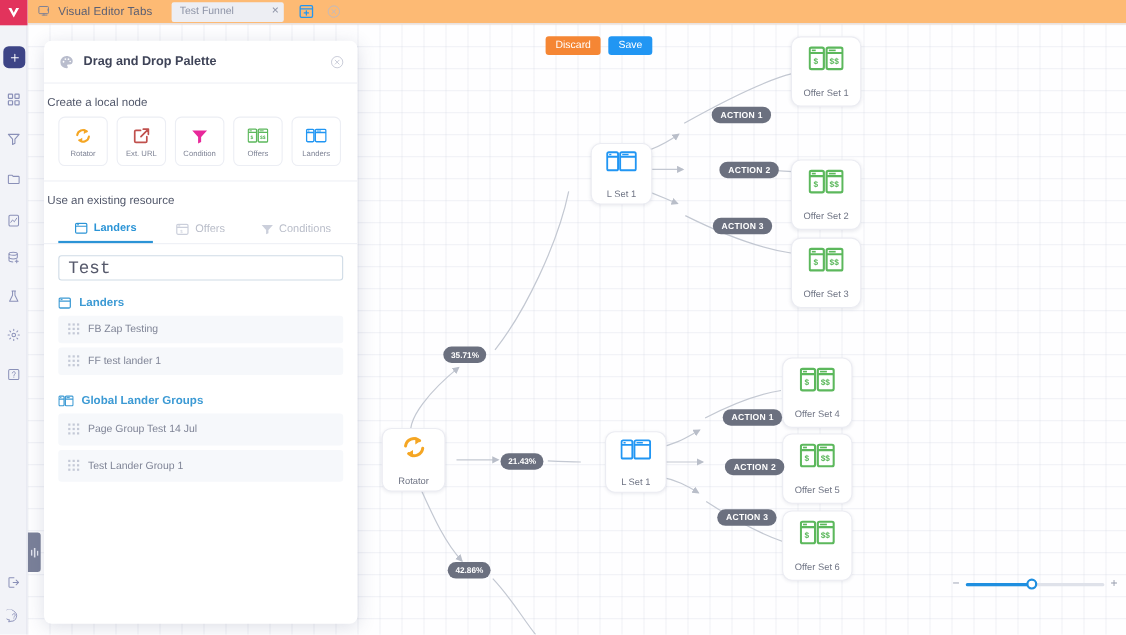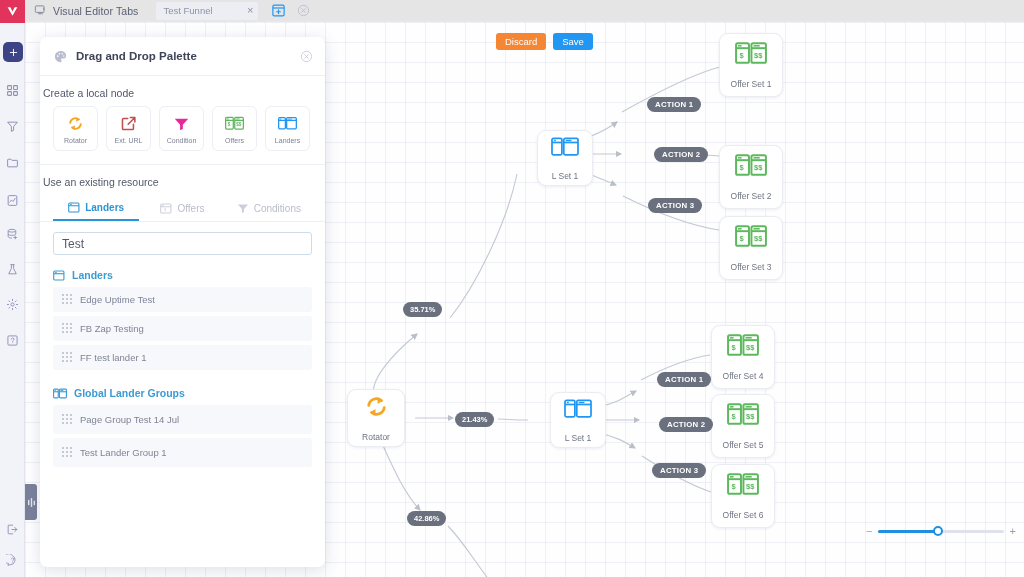--- a/index.html
+++ b/index.html
@@ -27,21 +27,21 @@
     cursor: pointer;
   }
   .rail-btn.plus {
     background: #3d4486; border-radius: 5px; left: 3px; width: 20px; height: 20px;
   }
   .rail-btn svg { display: block; }
 
   
   #tabbar {
     position: absolute; left: 25px; top: 0; right: 0; height: 22px;
-    background: #e5e5e5; border-bottom: 1px solid #e6e7ee;
+    background: #fdba74; border-bottom: 1px solid #e6e7ee;
     display: flex; align-items: center; padding-left: 8px; gap: 6px;
     z-index: 35;
   }
   .tb-icon { width: 14px; height: 14px; display: flex; align-items: center; justify-content: center; }
   .tb-title {
     font-size: 10.5px; color: #5a5f73; letter-spacing: .1px; white-space: nowrap;
   }
   .tb-tab {
     margin-left: 12px; height: 18px; min-width: 102px;
     background: #edeef3; border-radius: 2px;
@@ -158,22 +158,22 @@
   .res-tab {
     flex: 1; height: 26px; display: flex; align-items: center; justify-content: center;
     gap: 5px; font-size: 10px; cursor: pointer; color: #b9bdc9;
   }
   .res-tab.active { color: #2b94d6; border-bottom: 2px solid #2b94d6; font-weight: bold; }
   .res-tab .rt-ico { display:flex; align-items:center; justify-content:center; }
 
   .search-wrap { padding: 10px 13px 8px; }
   #search-input {
     width: 100%; height: 23px; border: 1px solid #cfdbe6; border-radius: 3px;
-    padding: 0 8px; font-size: 12px; color: #56596b; outline: none;
-    font-family: Liberation Sans, sans-serif; background: #fff;
+    padding: 0 8px; font-size: 16px; color: #56596b; outline: none;
+    font-family: Liberation Mono, monospace; background: #fff;
   }
 
   .grp-head {
     display: flex; align-items: center; gap: 7px;
     padding: 6px 13px 6px; font-size: 10.5px; color: #3c9ad4; font-weight: bold;
   }
   .grp-head .gh-ico { display:flex; align-items:center; justify-content:center; }
 
   .res-item {
     margin: 0 13px 4px; height: 25px; background: #f6f8fb; border-radius: 3px;
@@ -486,21 +486,21 @@
     </div>
 
     <div class="pill" style="left:622px; top:75px;">ACTION 1</div>
     <div class="pill" style="left:629px; top:125px;">ACTION 2</div>
     <div class="pill" style="left:623px; top:176px;">ACTION 3</div>
 
     <div class="pill" style="left:632px; top:350px;">ACTION 1</div>
     <div class="pill" style="left:634px; top:395px;">ACTION 2</div>
     <div class="pill" style="left:627px; top:441px;">ACTION 3</div>
 
-    <div class="pct" style="left:378px; top:280px;">35.71%</div>
+    <div class="pct" style="left:378px; top:293px;">35.71%</div>
     <div class="pct" style="left:430px; top:390px;">21.43%</div>
     <div class="pct" style="left:382px; top:489px;">42.86%</div>
 
     <div id="canvas-handle">
       <svg width="7" height="9" viewBox="0 0 8 10">
         <rect x="0" y="2" width="1.6" height="6" fill="#e3e5ef"></rect>
         <rect x="3.2" y="0" width="1.6" height="10" fill="#e3e5ef"></rect>
         <rect x="6.4" y="3" width="1.6" height="5" fill="#e3e5ef"></rect>
       </svg>
     </div>
@@ -659,34 +659,20 @@
             <i></i>
             <i></i>
             <i></i>
             <i></i>
             <i></i>
             <i></i>
             <i></i>
             <i></i>
             <i></i>
           </span>
-        <span>Edge Uptime Test</span>
-      </div>
-      <div class="res-item">
-        <span class="dots">
-            <i></i>
-            <i></i>
-            <i></i>
-            <i></i>
-            <i></i>
-            <i></i>
-            <i></i>
-            <i></i>
-            <i></i>
-          </span>
         <span>FB Zap Testing</span>
       </div>
       <div class="res-item">
         <span class="dots">
             <i></i>
             <i></i>
             <i></i>
             <i></i>
             <i></i>
             <i></i>

